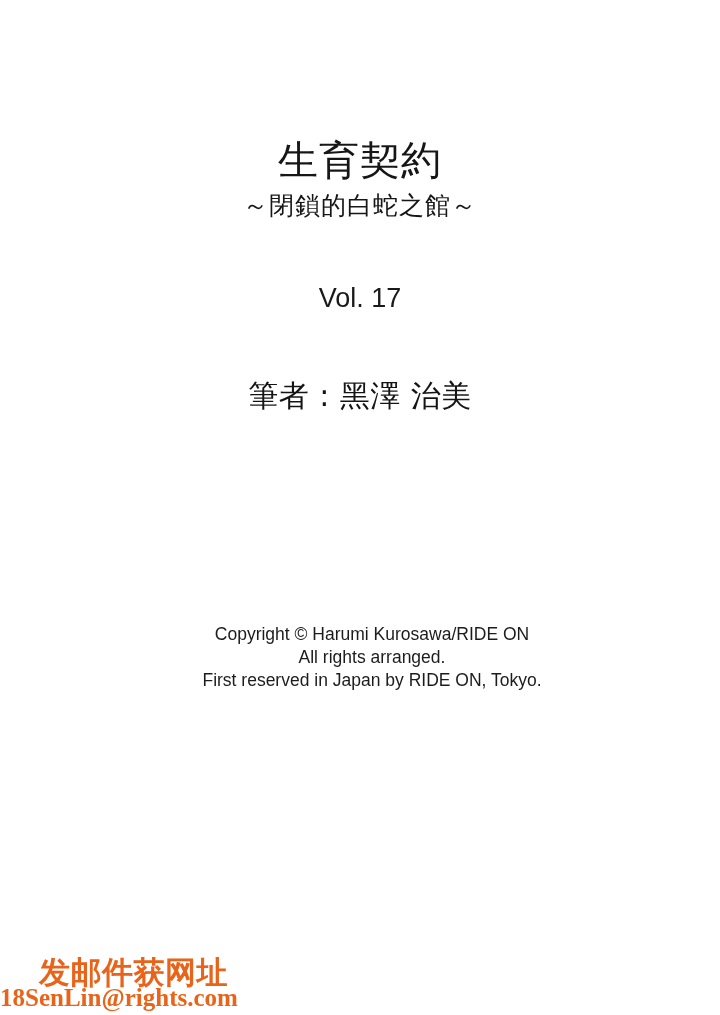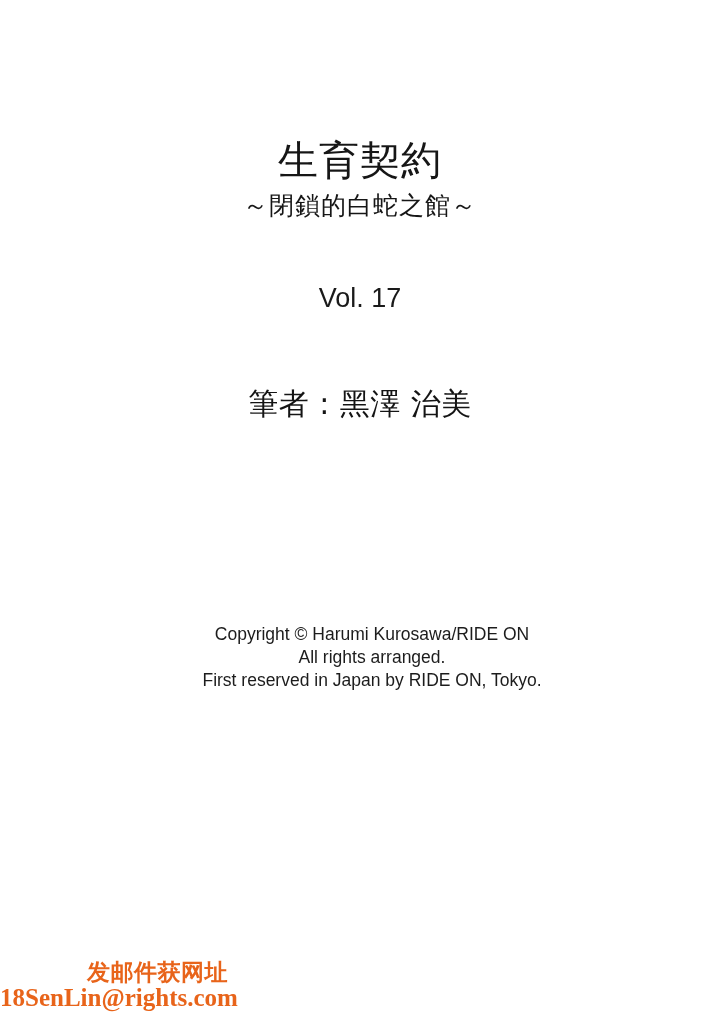--- a/index.html
+++ b/index.html
@@ -40,21 +40,21 @@
     text-align: center;
   }
   .volume {
     top: 283px;
     font-size: 27px;
     line-height: 30px;
     font-family: "Liberation Sans", sans-serif;
     color: #1a1a1a;
   }
   .author {
-    top: 386px;
+    top: 378px;
     font-size: 30px;
     line-height: 36px;
     letter-spacing: 0.5px;
     color: #141414;
   }
   .copyright {
     top: 623px;
     font-size: 17.5px;
     line-height: 23px;
     font-family: "Liberation Sans", sans-serif;
@@ -64,21 +64,21 @@
   .watermark {
     position: absolute;
     left: 0;
     top: 960px;
     width: 228px;
     text-align: right;
     font-weight: bold;
     line-height: 25px;
   }
   .watermark .wm-cjk {
-    font-size: 23px;
+    font-size: 31px;
     font-family: "DejaVu Sans", sans-serif;
     letter-spacing: 0.5px;
   }
   .watermark .wm-email {
     font-size: 25px;
     font-family: "Liberation Serif", "DejaVu Serif", serif;
     letter-spacing: 0px;
   }
 </style>
 </head>

